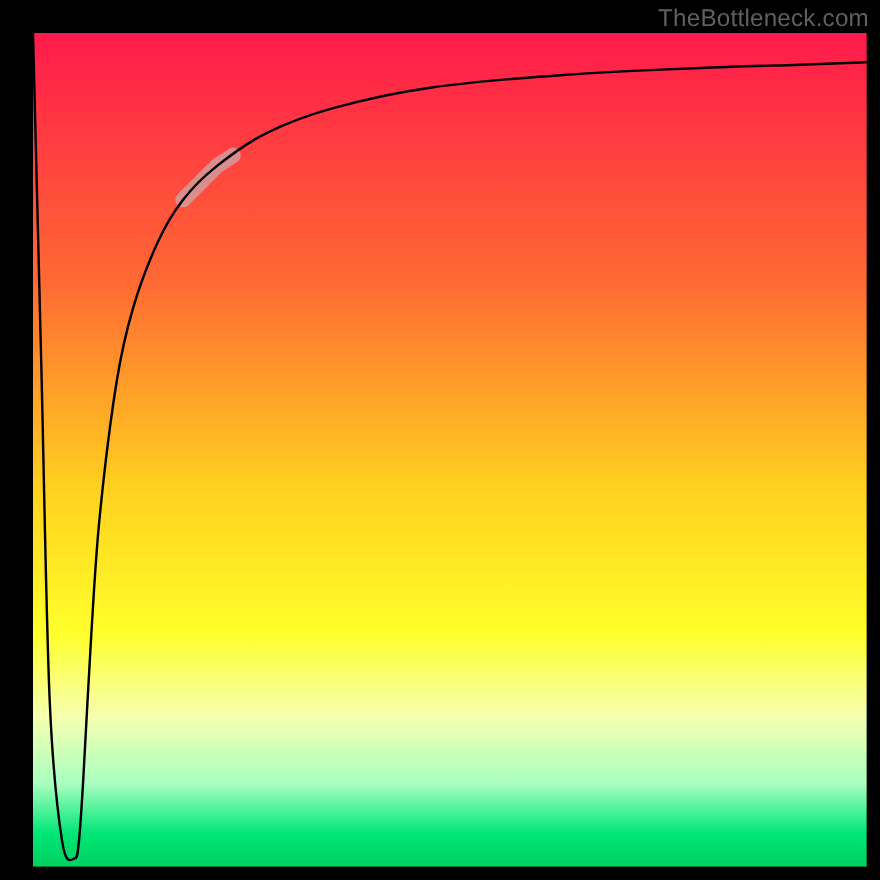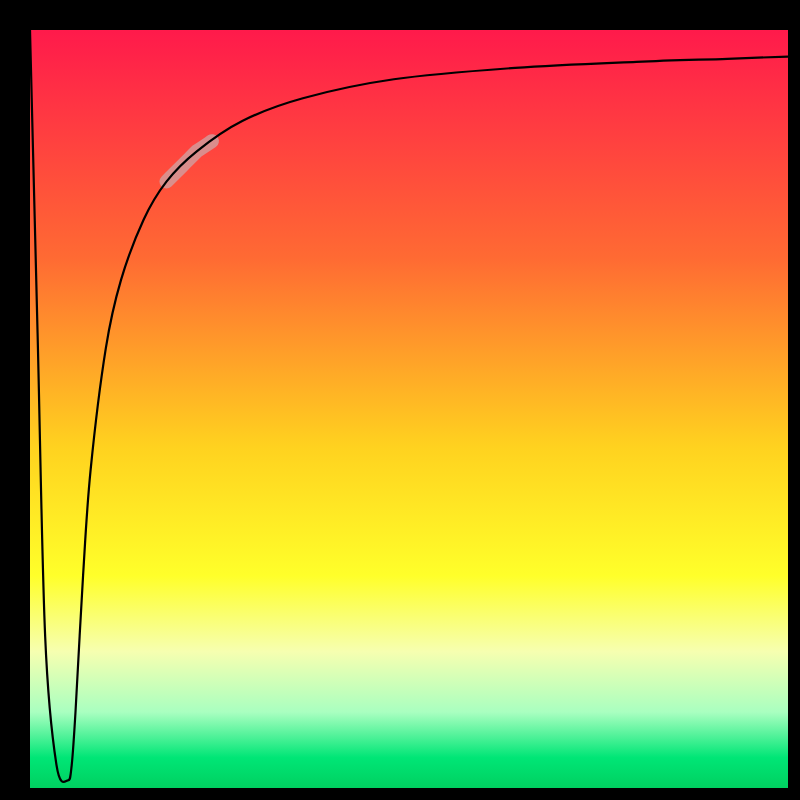--- a/index.html
+++ b/index.html
@@ -51,20 +51,21 @@
     stroke: #d49a9a;
     stroke-width: 14;
     stroke-linecap: round;
     opacity: 0.85;
   }
 </style>
 </head>
 <body>
 
 <div class="frame">
+  <div class="watermark">TheBottleneck.com</div>
 
   <div class="plot-area">
     <svg viewBox="0 0 758 758">
       <defs>
         <linearGradient id="bg-grad" x1="0" y1="0" x2="0" y2="1">
         <stop offset="0%" stop-color="#ff1a4b"></stop>
             <stop offset="30%" stop-color="#ff6a33"></stop>
             <stop offset="55.00000000000001%" stop-color="#ffd21f"></stop>
             <stop offset="72%" stop-color="#ffff2a"></stop>
             <stop offset="82%" stop-color="#f6ffb0"></stop>

